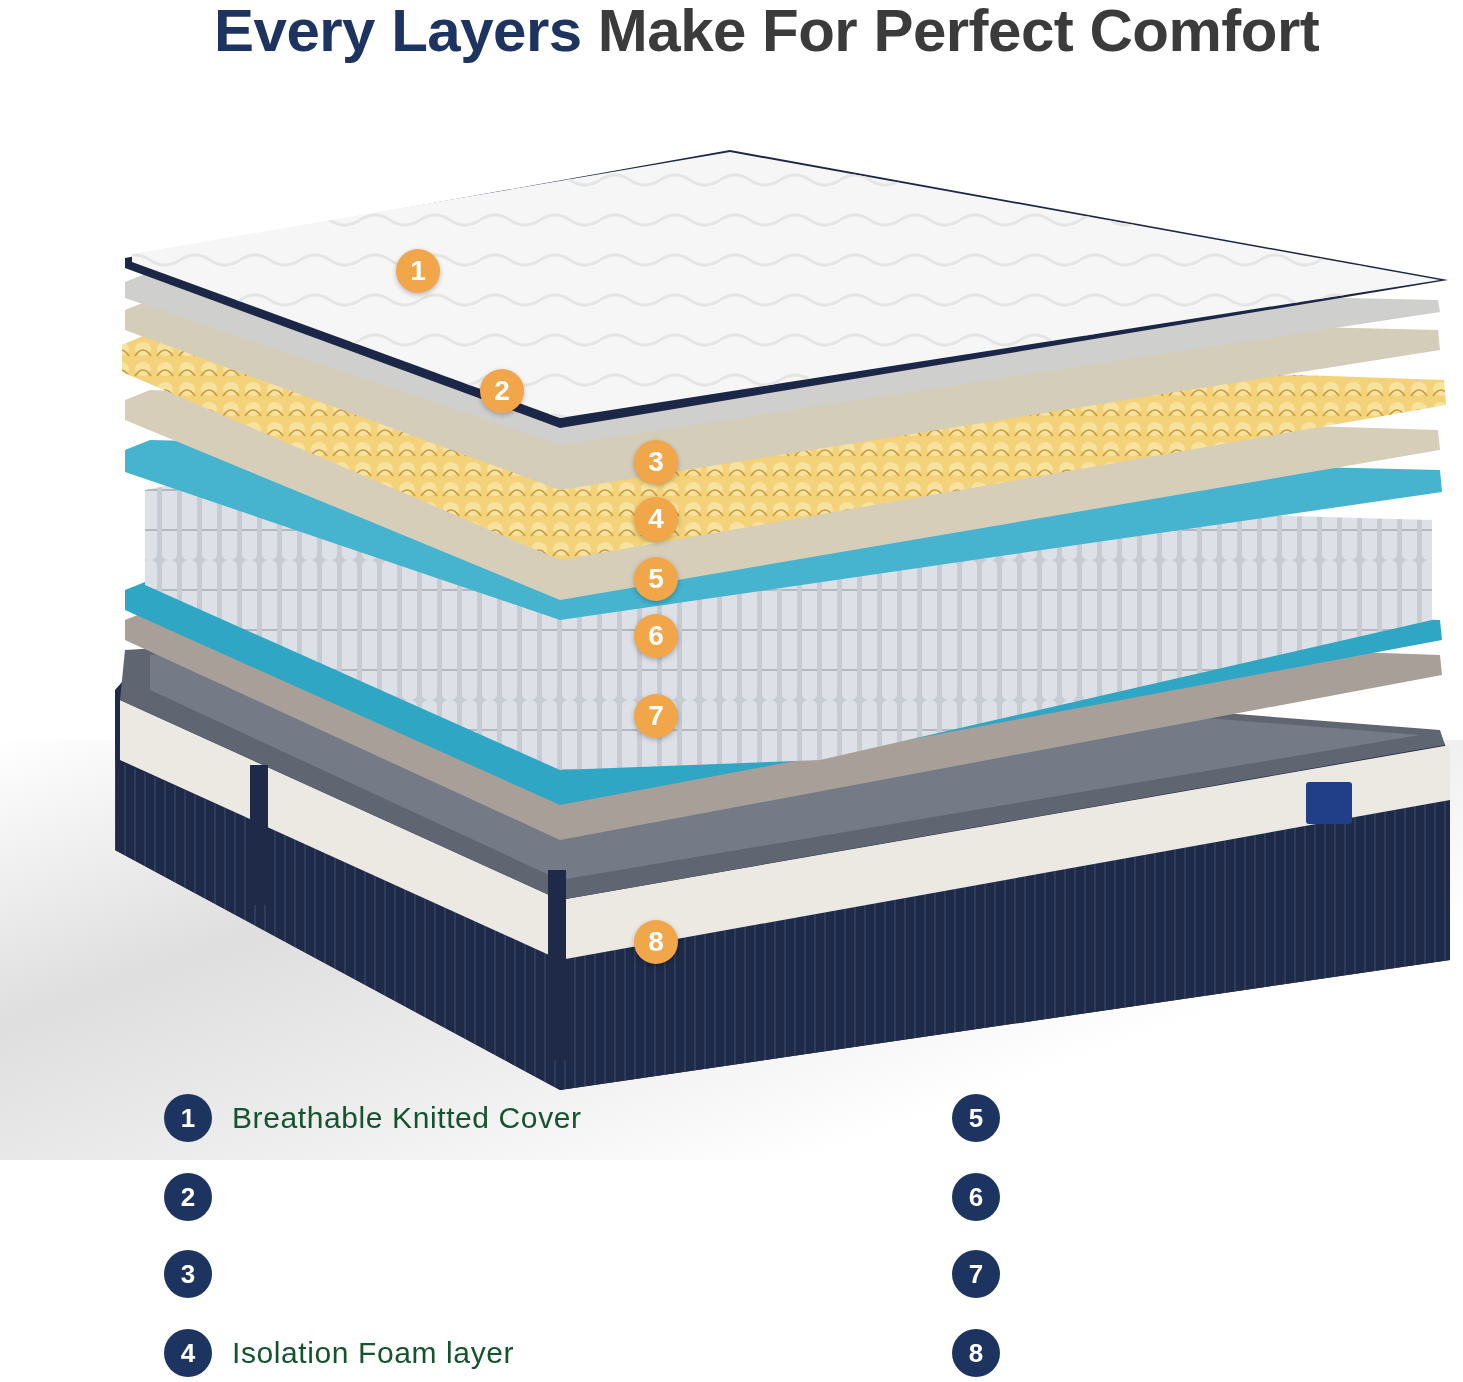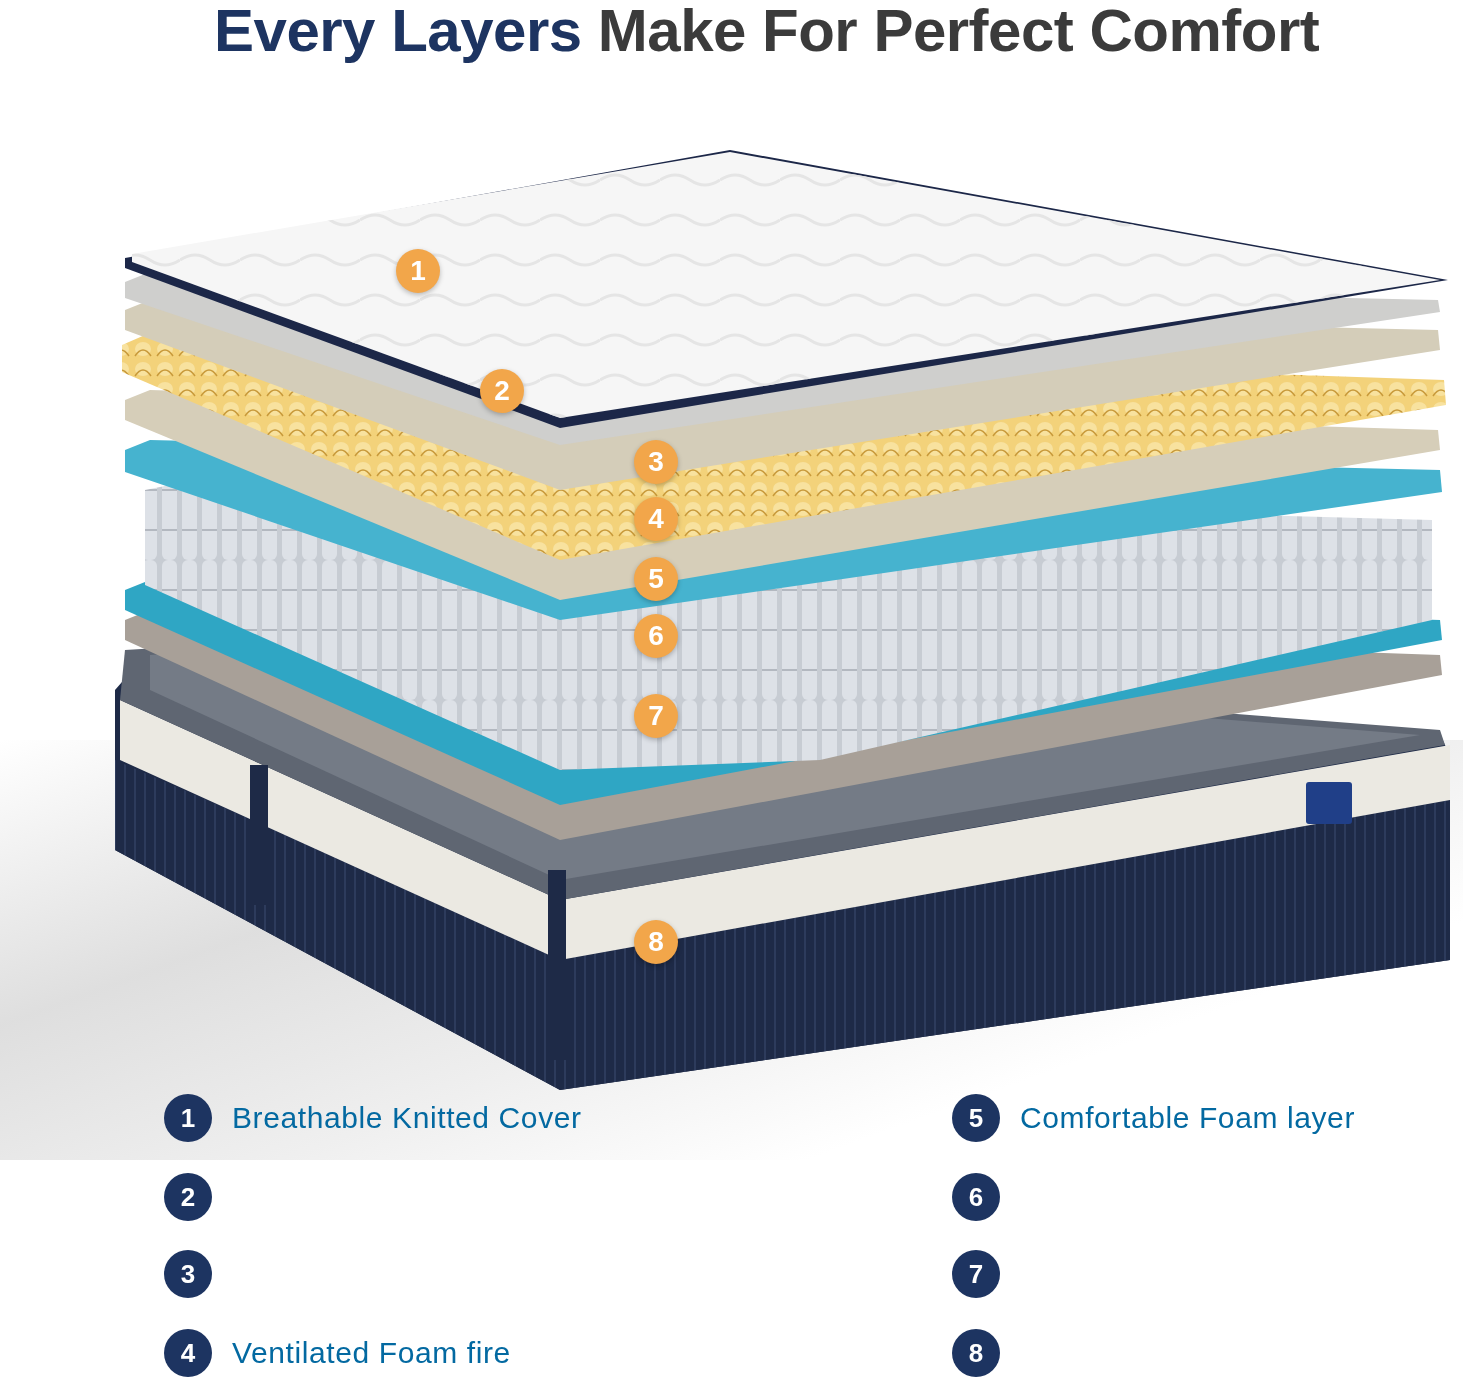--- a/index.html
+++ b/index.html
@@ -29,21 +29,21 @@
     box-shadow: 0 2px 5px rgba(0,0,0,0.25);
   }
 
   .legend-item { position: absolute; display: flex; align-items: center; }
   .legend-num {
     width: 48px; height: 48px; border-radius: 50%; background: #1d3461; color: #fff;
     font-weight: 700; font-size: 26px; display: flex; align-items: center; justify-content: center;
     flex: 0 0 48px;
   }
   .legend-label {
-    margin-left: 20px; font-size: 30px; color: #0369a1; letter-spacing: 0.6px; white-space: nowrap;
+    margin-left: 20px; font-size: 30px; color: #14532d; letter-spacing: 0.6px; white-space: nowrap;
   }
 </style>
 </head>
 <body>
 
 <div class="headline">
   <span class="accent">Every Layers</span>
   <span class="rest">Make For Perfect Comfort</span>
 </div>
 
@@ -120,26 +120,25 @@
   <div class="legend-label">Breathable Knitted Cover</div>
 </div>
 <div class="legend-item" style="left:164px; top:1173px;">
   <div class="legend-num">2</div>
 </div>
 <div class="legend-item" style="left:164px; top:1250px;">
   <div class="legend-num">3</div>
 </div>
 <div class="legend-item" style="left:164px; top:1329px;">
   <div class="legend-num">4</div>
-  <div class="legend-label">Ventilated Foam fire</div>
+  <div class="legend-label">Isolation Foam layer</div>
 </div>
 
 <div class="legend-item" style="left:952px; top:1094px;">
   <div class="legend-num">5</div>
-  <div class="legend-label">Comfortable Foam layer</div>
 </div>
 <div class="legend-item" style="left:952px; top:1173px;">
   <div class="legend-num">6</div>
 </div>
 <div class="legend-item" style="left:952px; top:1250px;">
   <div class="legend-num">7</div>
 </div>
 <div class="legend-item" style="left:952px; top:1329px;">
   <div class="legend-num">8</div>
 </div>

